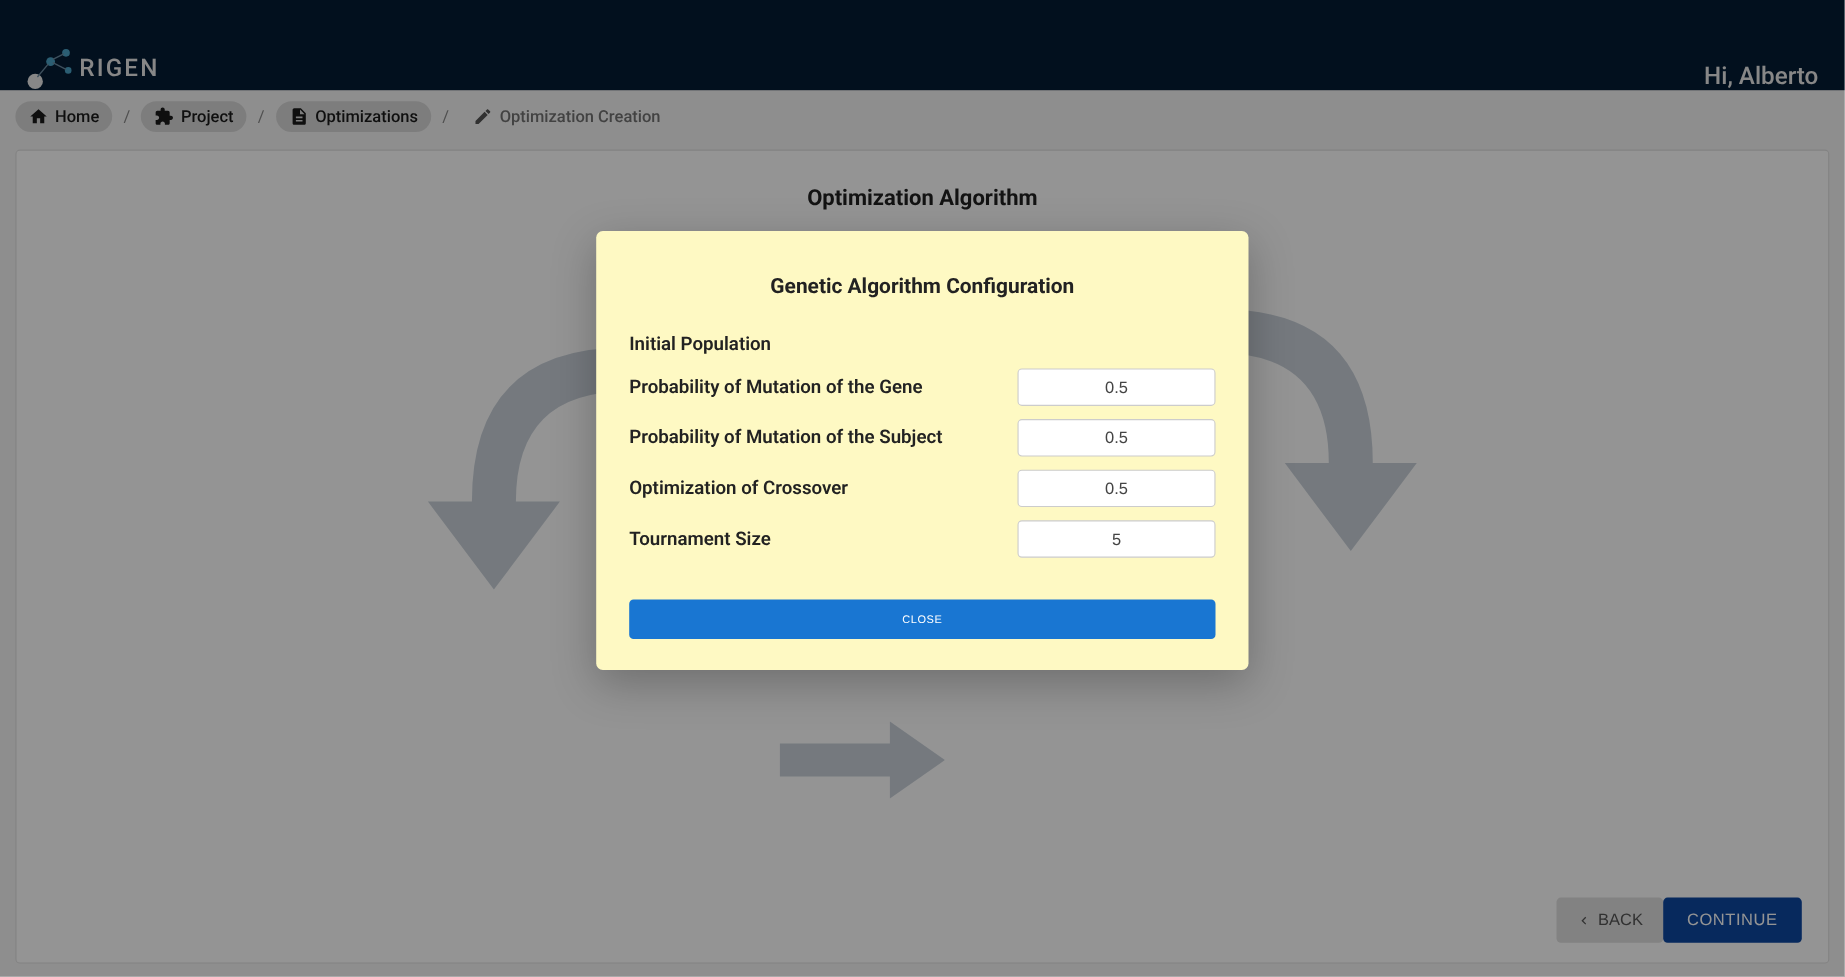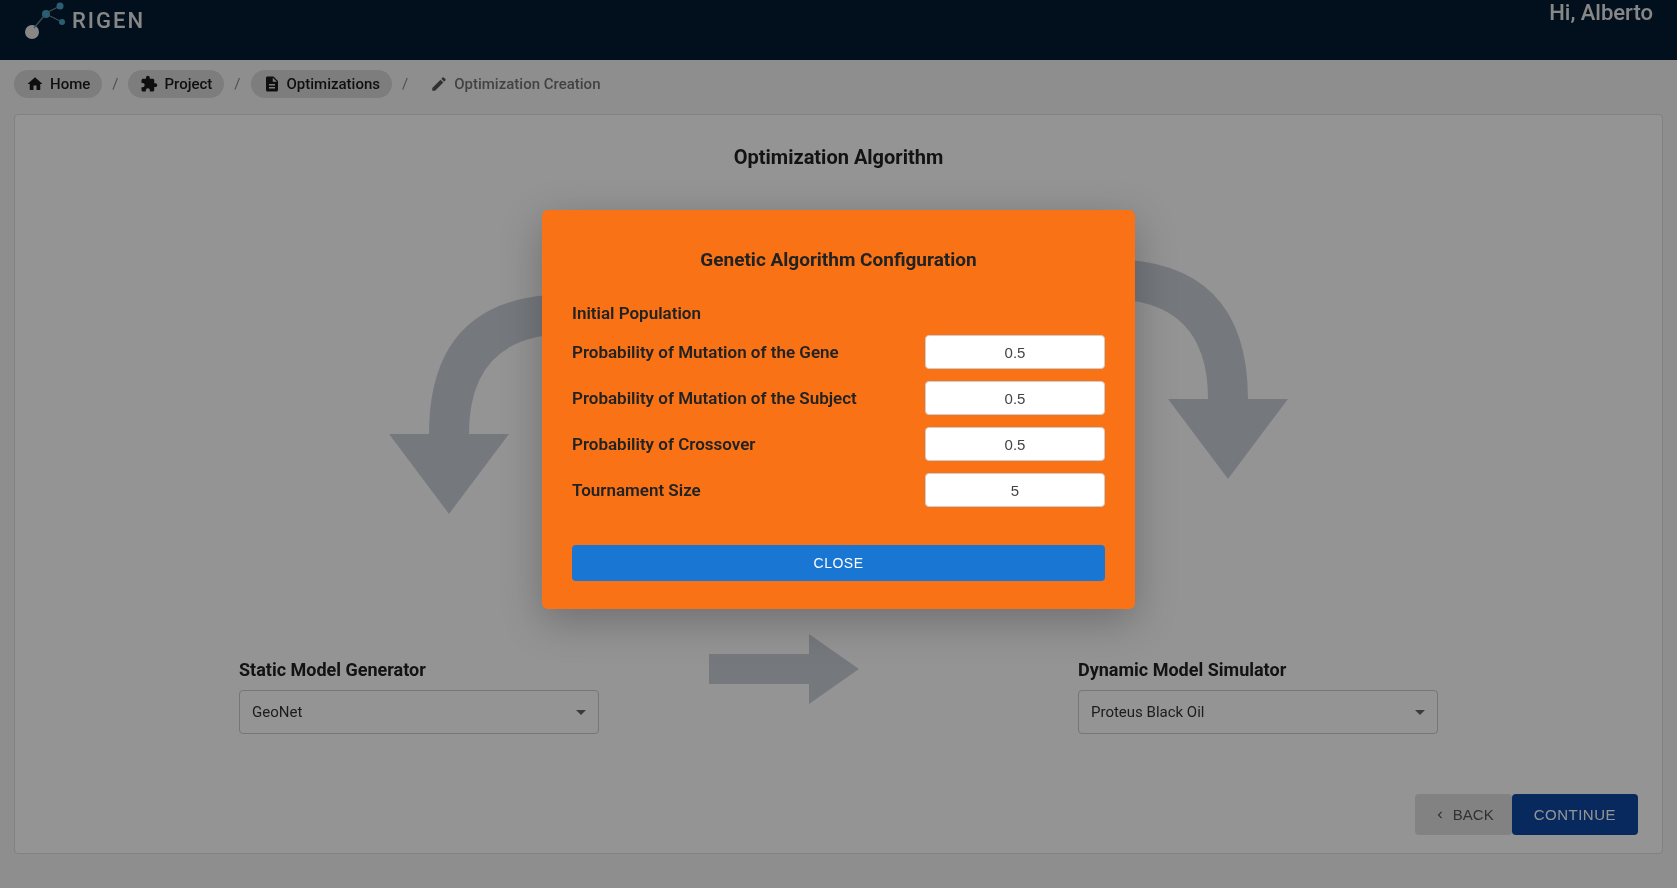--- a/index.html
+++ b/index.html
@@ -8,23 +8,23 @@
   background: #f5f5f5;
   width: 1677px;
   height: 888px;
   overflow: hidden;
   position: relative;
 }
 
 
 .header {
   background: #041c34;
-  height: 60px;
-  display: flex;
-  align-items: flex-start;
+  height: 82px;
+  display: flex;
+  align-items: flex-end;
   padding: 0 24px;
   position: relative;
 }
 .logo {
   display: flex;
   align-items: center;
   gap: 4px;
 }
 .logo-dots {
   position: relative;
@@ -181,21 +181,21 @@
   position: absolute;
   inset: 0;
   background: rgba(0,0,0,0.42);
   display: flex;
   align-items: flex-start;
   justify-content: center;
 }
 .modal {
   margin-top: 210px;
   width: 593px;
-  background: #f97316;
+  background: #fef9c3;
   border-radius: 6px;
   padding: 38px 30px 28px 30px;
   box-shadow: 0 12px 40px rgba(0,0,0,0.25);
 }
 .modal-title {
   text-align: center;
   font-size: 19px;
   font-weight: 700;
   color: #222;
   margin-bottom: 32px;
@@ -221,21 +221,21 @@
   color: #444;
 }
 .modal-close {
   width: 100%;
   margin-top: 26px;
   background: #1976d2;
   color: #fff;
   border: none;
   border-radius: 4px;
   height: 36px;
-  font-size: 14px;
+  font-size: 10px;
   font-weight: 500;
   letter-spacing: 0.5px;
   cursor: pointer;
 }
 </style>
 </head>
 <body>
 
 <div class="header">
   <div class="logo">
@@ -291,36 +291,20 @@
       <path d="M200 20 Q60 20 60 160 L20 160 L80 240 L140 160 L100 160 Q100 60 200 60 Z"></path>
     </svg>
     <svg class="arrow right" viewBox="0 0 260 280">
       <path d="M200 20 Q60 20 60 160 L20 160 L80 240 L140 160 L100 160 Q100 60 200 60 Z"></path>
     </svg>
     <svg class="arrow center" viewBox="0 0 170 90">
       <path d="M10 30 L110 30 L110 10 L160 45 L110 80 L110 60 L10 60 Z"></path>
     </svg>
   </div>
 
-  <div class="bottom-row">
-    <div class="select-group">
-      <div class="select-label">Static Model Generator</div>
-      <div class="select">
-        <span>GeoNet</span>
-        <span class="caret"></span>
-      </div>
-    </div>
-    <div class="select-group">
-      <div class="select-label">Dynamic Model Simulator</div>
-      <div class="select">
-        <span>Proteus Black Oil</span>
-        <span class="caret"></span>
-      </div>
-    </div>
-  </div>
 
   <div class="footer-buttons">
     <button class="btn-back">
       <svg width="14" height="14" viewBox="0 0 24 24" fill="#555">
           <path d="M15.41 7.41L14 6l-6 6 6 6 1.41-1.41L10.83 12z"></path>
         </svg>
       <span>BACK</span>
     </button>
     <button class="btn-continue">
       <span>CONTINUE</span>
@@ -337,21 +321,21 @@
     </div>
     <div class="modal-row">
       <label>Probability of Mutation of the Gene</label>
       <input type="text" value="0.5" style="">
     </div>
     <div class="modal-row">
       <label>Probability of Mutation of the Subject</label>
       <input type="text" value="0.5" style="">
     </div>
     <div class="modal-row">
-      <label>Probability of Crossover</label>
+      <label>Optimization of Crossover</label>
       <input type="text" value="0.5" style="">
     </div>
     <div class="modal-row">
       <label>Tournament Size</label>
       <input type="text" value="5" style="">
     </div>
 
     <button class="modal-close">
       <span>CLOSE</span>
     </button>

